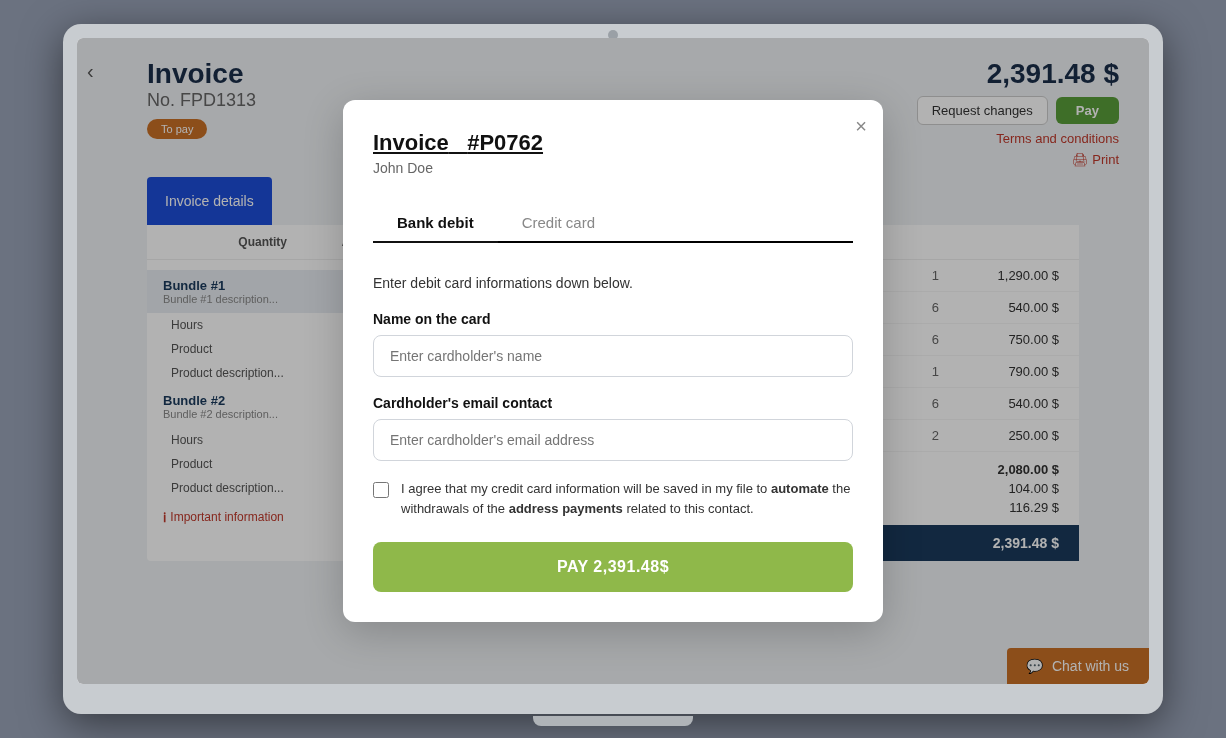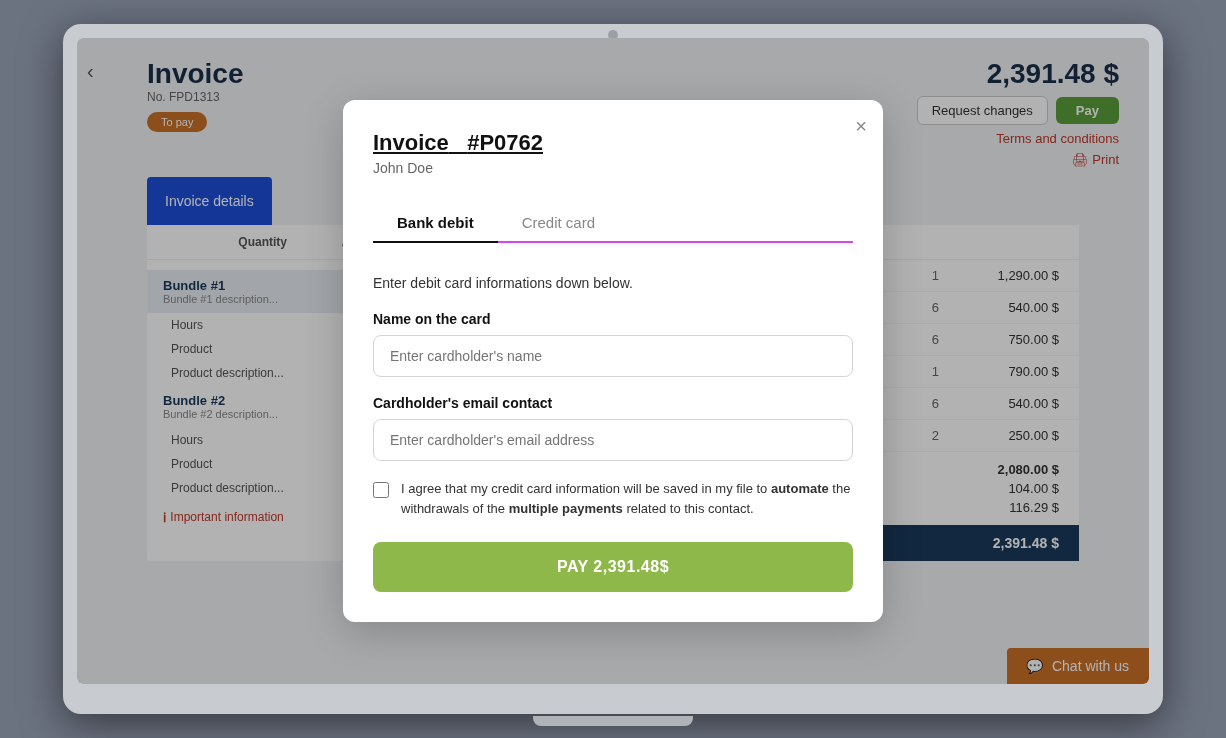--- a/index.html
+++ b/index.html
@@ -77,21 +77,21 @@
       align-items: flex-start;
       margin-bottom: 10px;
     }
     .invoice-title-section {}
     .invoice-title {
       font-size: 28px;
       font-weight: 700;
       color: #1a2e4a;
     }
     .invoice-number {
-      font-size: 12px;
+      font-size: 18px;
       color: #666;
       margin-bottom: 8px;
     }
     .to-pay-badge {
       background: #c97026;
       color: white;
       font-size: 11px;
       padding: 4px 14px;
       border-radius: 20px;
       display: inline-block;
@@ -331,21 +331,21 @@
       text-decoration: underline;
     }
     .modal-subtitle {
       font-size: 14px;
       color: #666;
       margin-bottom: 28px;
     }
 
     .modal-tabs {
       display: flex;
-      border-bottom: 2px solid #d946ef;
+      border-bottom: 2px solid #000000;
       margin-bottom: 32px;
     }
     .modal-tab {
       padding: 10px 24px;
       font-size: 15px;
       cursor: pointer;
       border: none;
       background: none;
       color: #888;
       font-weight: 400;
@@ -559,21 +559,21 @@
 
           <label class="form-label">Name on the card</label>
           <input class="form-input" type="text" placeholder="Enter cardholder's name" style="">
 
           <label class="form-label">Cardholder's email contact</label>
           <input class="form-input" type="email" placeholder="Enter cardholder's email address" style="">
 
           <div class="checkbox-area">
             <input type="checkbox" style="">
             <span class="checkbox-text">
-              I agree that my credit card information will be saved in my file to <strong>automate</strong> the withdrawals of the <strong>multiple payments</strong> related to this contact.
+              I agree that my credit card information will be saved in my file to <strong>automate</strong> the withdrawals of the <strong>address payments</strong> related to this contact.
             </span>
           </div>
 
           <button class="pay-button">PAY 2,391.48$</button>
         </div>
       </div>
     </div>
   </div>
   <div class="laptop-bottom"></div>
 </div>

